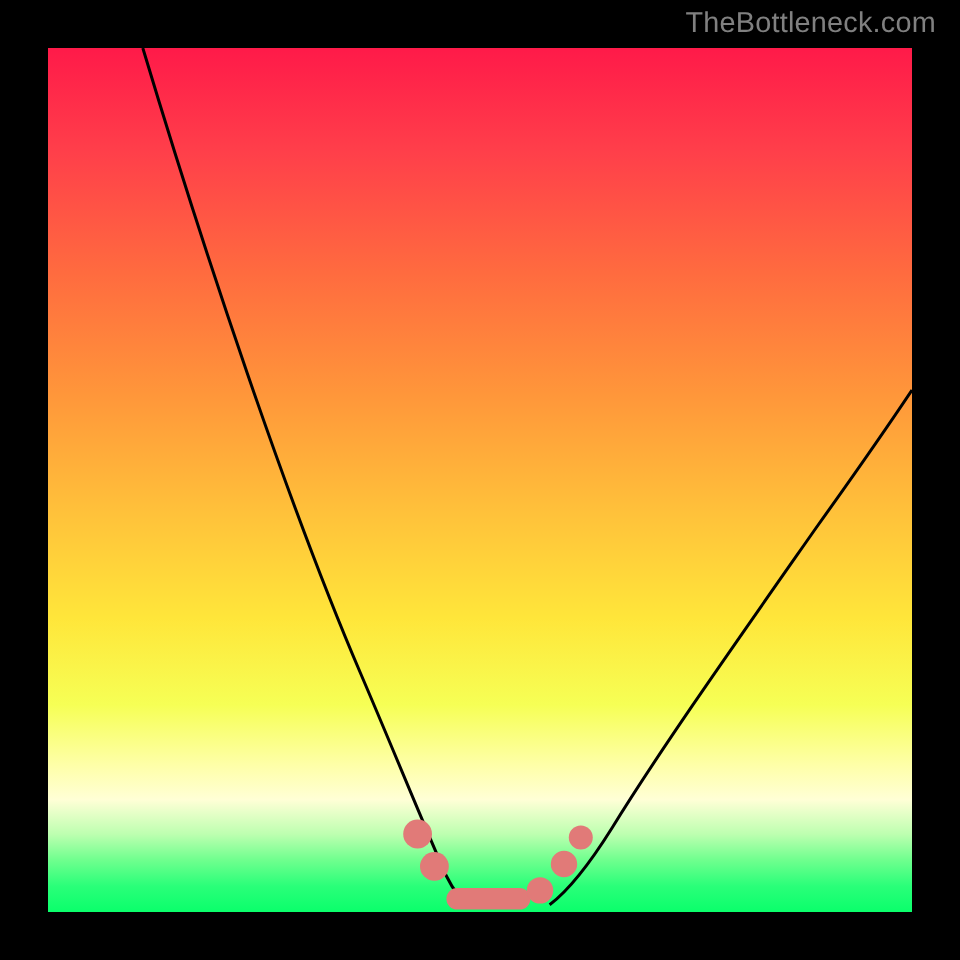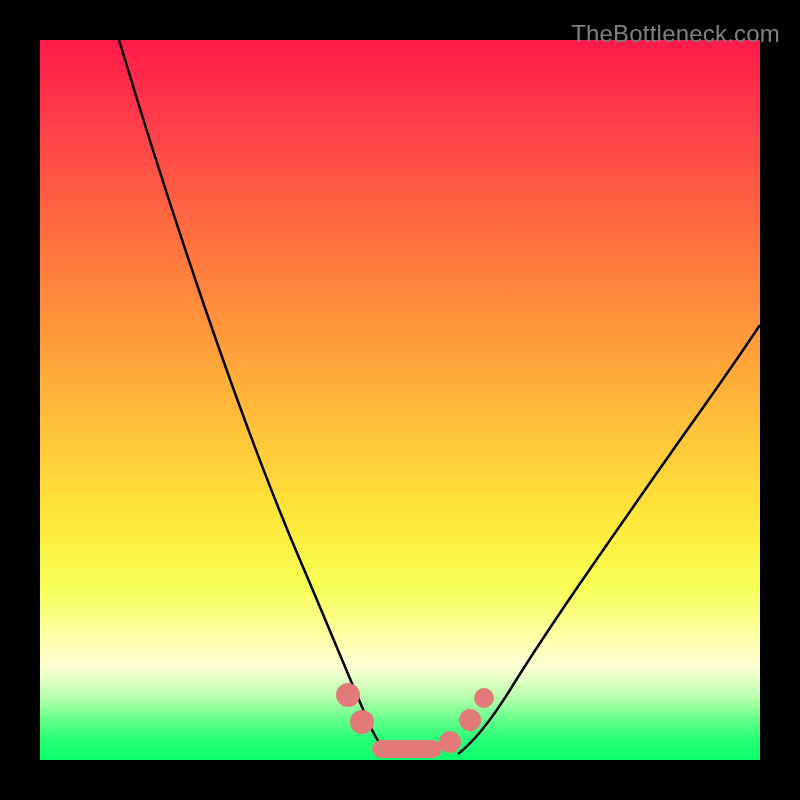--- a/index.html
+++ b/index.html
@@ -35,21 +35,21 @@
       #feffa8 83%,
       #ffffd6 87%,
       #bdffb0 91%,
       #6fff8e 94%,
       #2aff79 97%,
       #0aff6b 100%
     );
   }
   .watermark {
     position: absolute;
-    top: 20px;
+    top: 6px;
     right: 20px;
     color: #808080;
     font-size: 24px;
     font-weight: 400;
     letter-spacing: 0.2px;
     z-index: 5;
   }
   svg.curve {
     position: absolute;
     left: 0;

